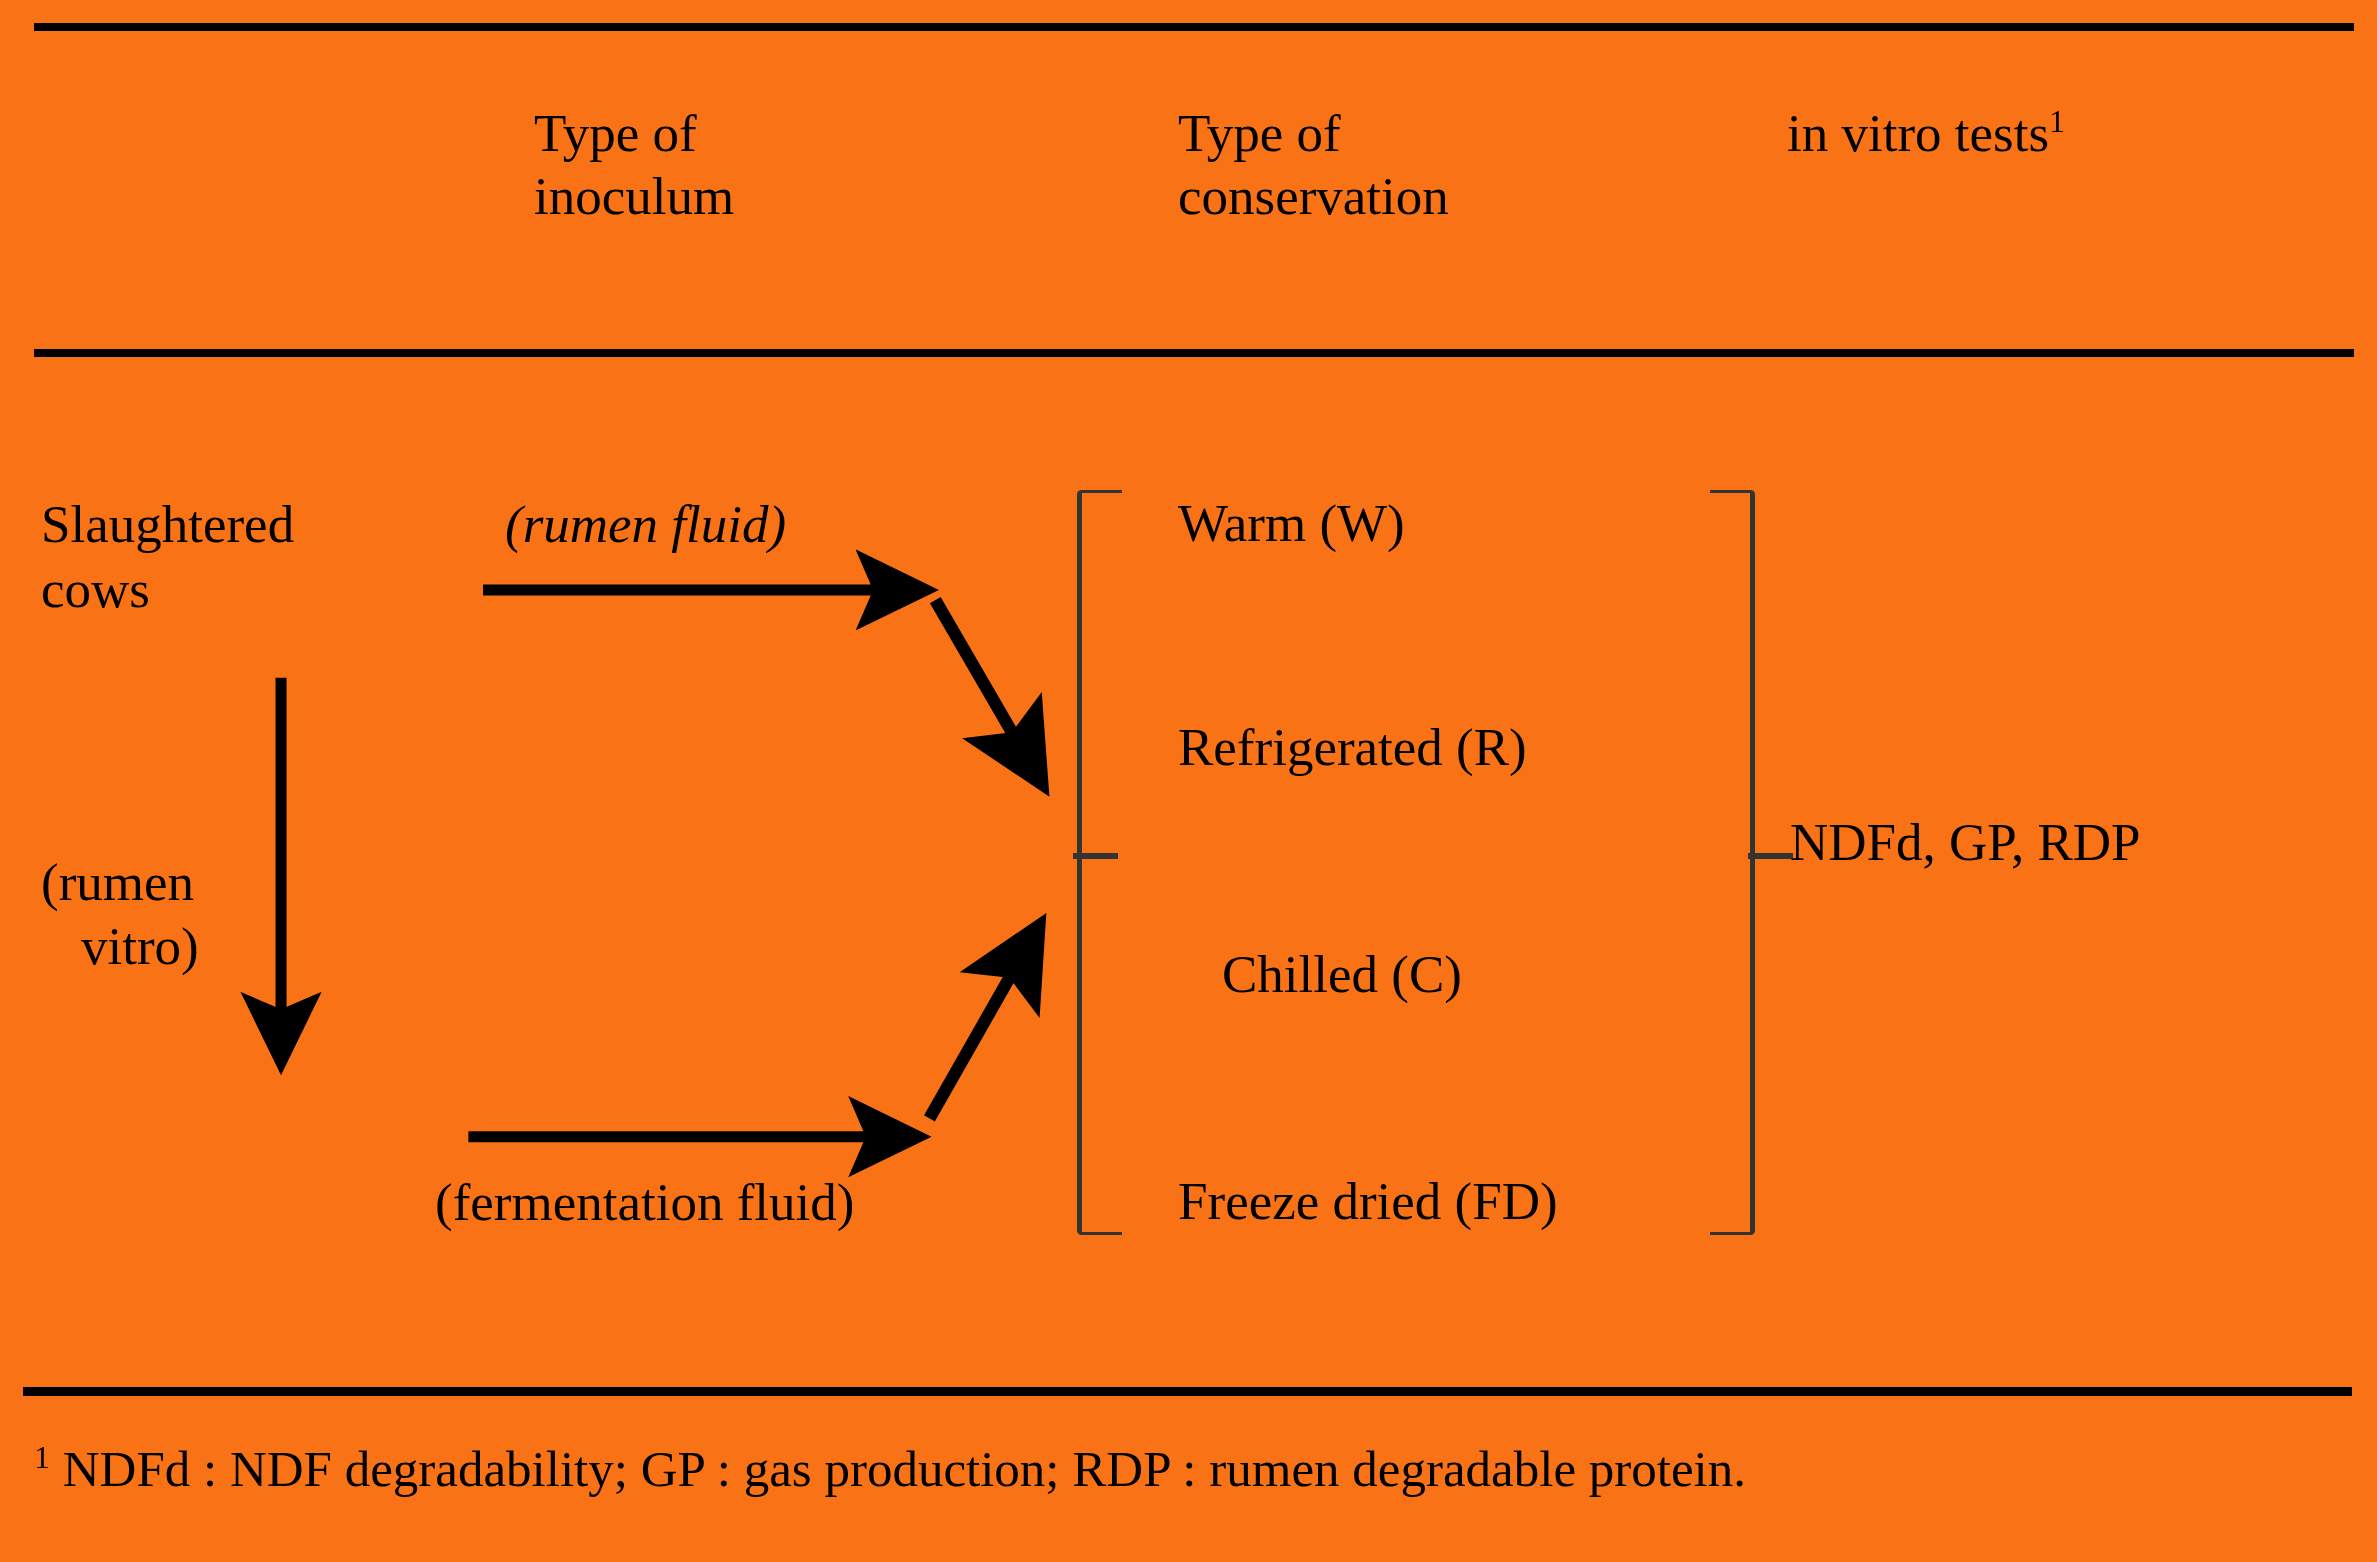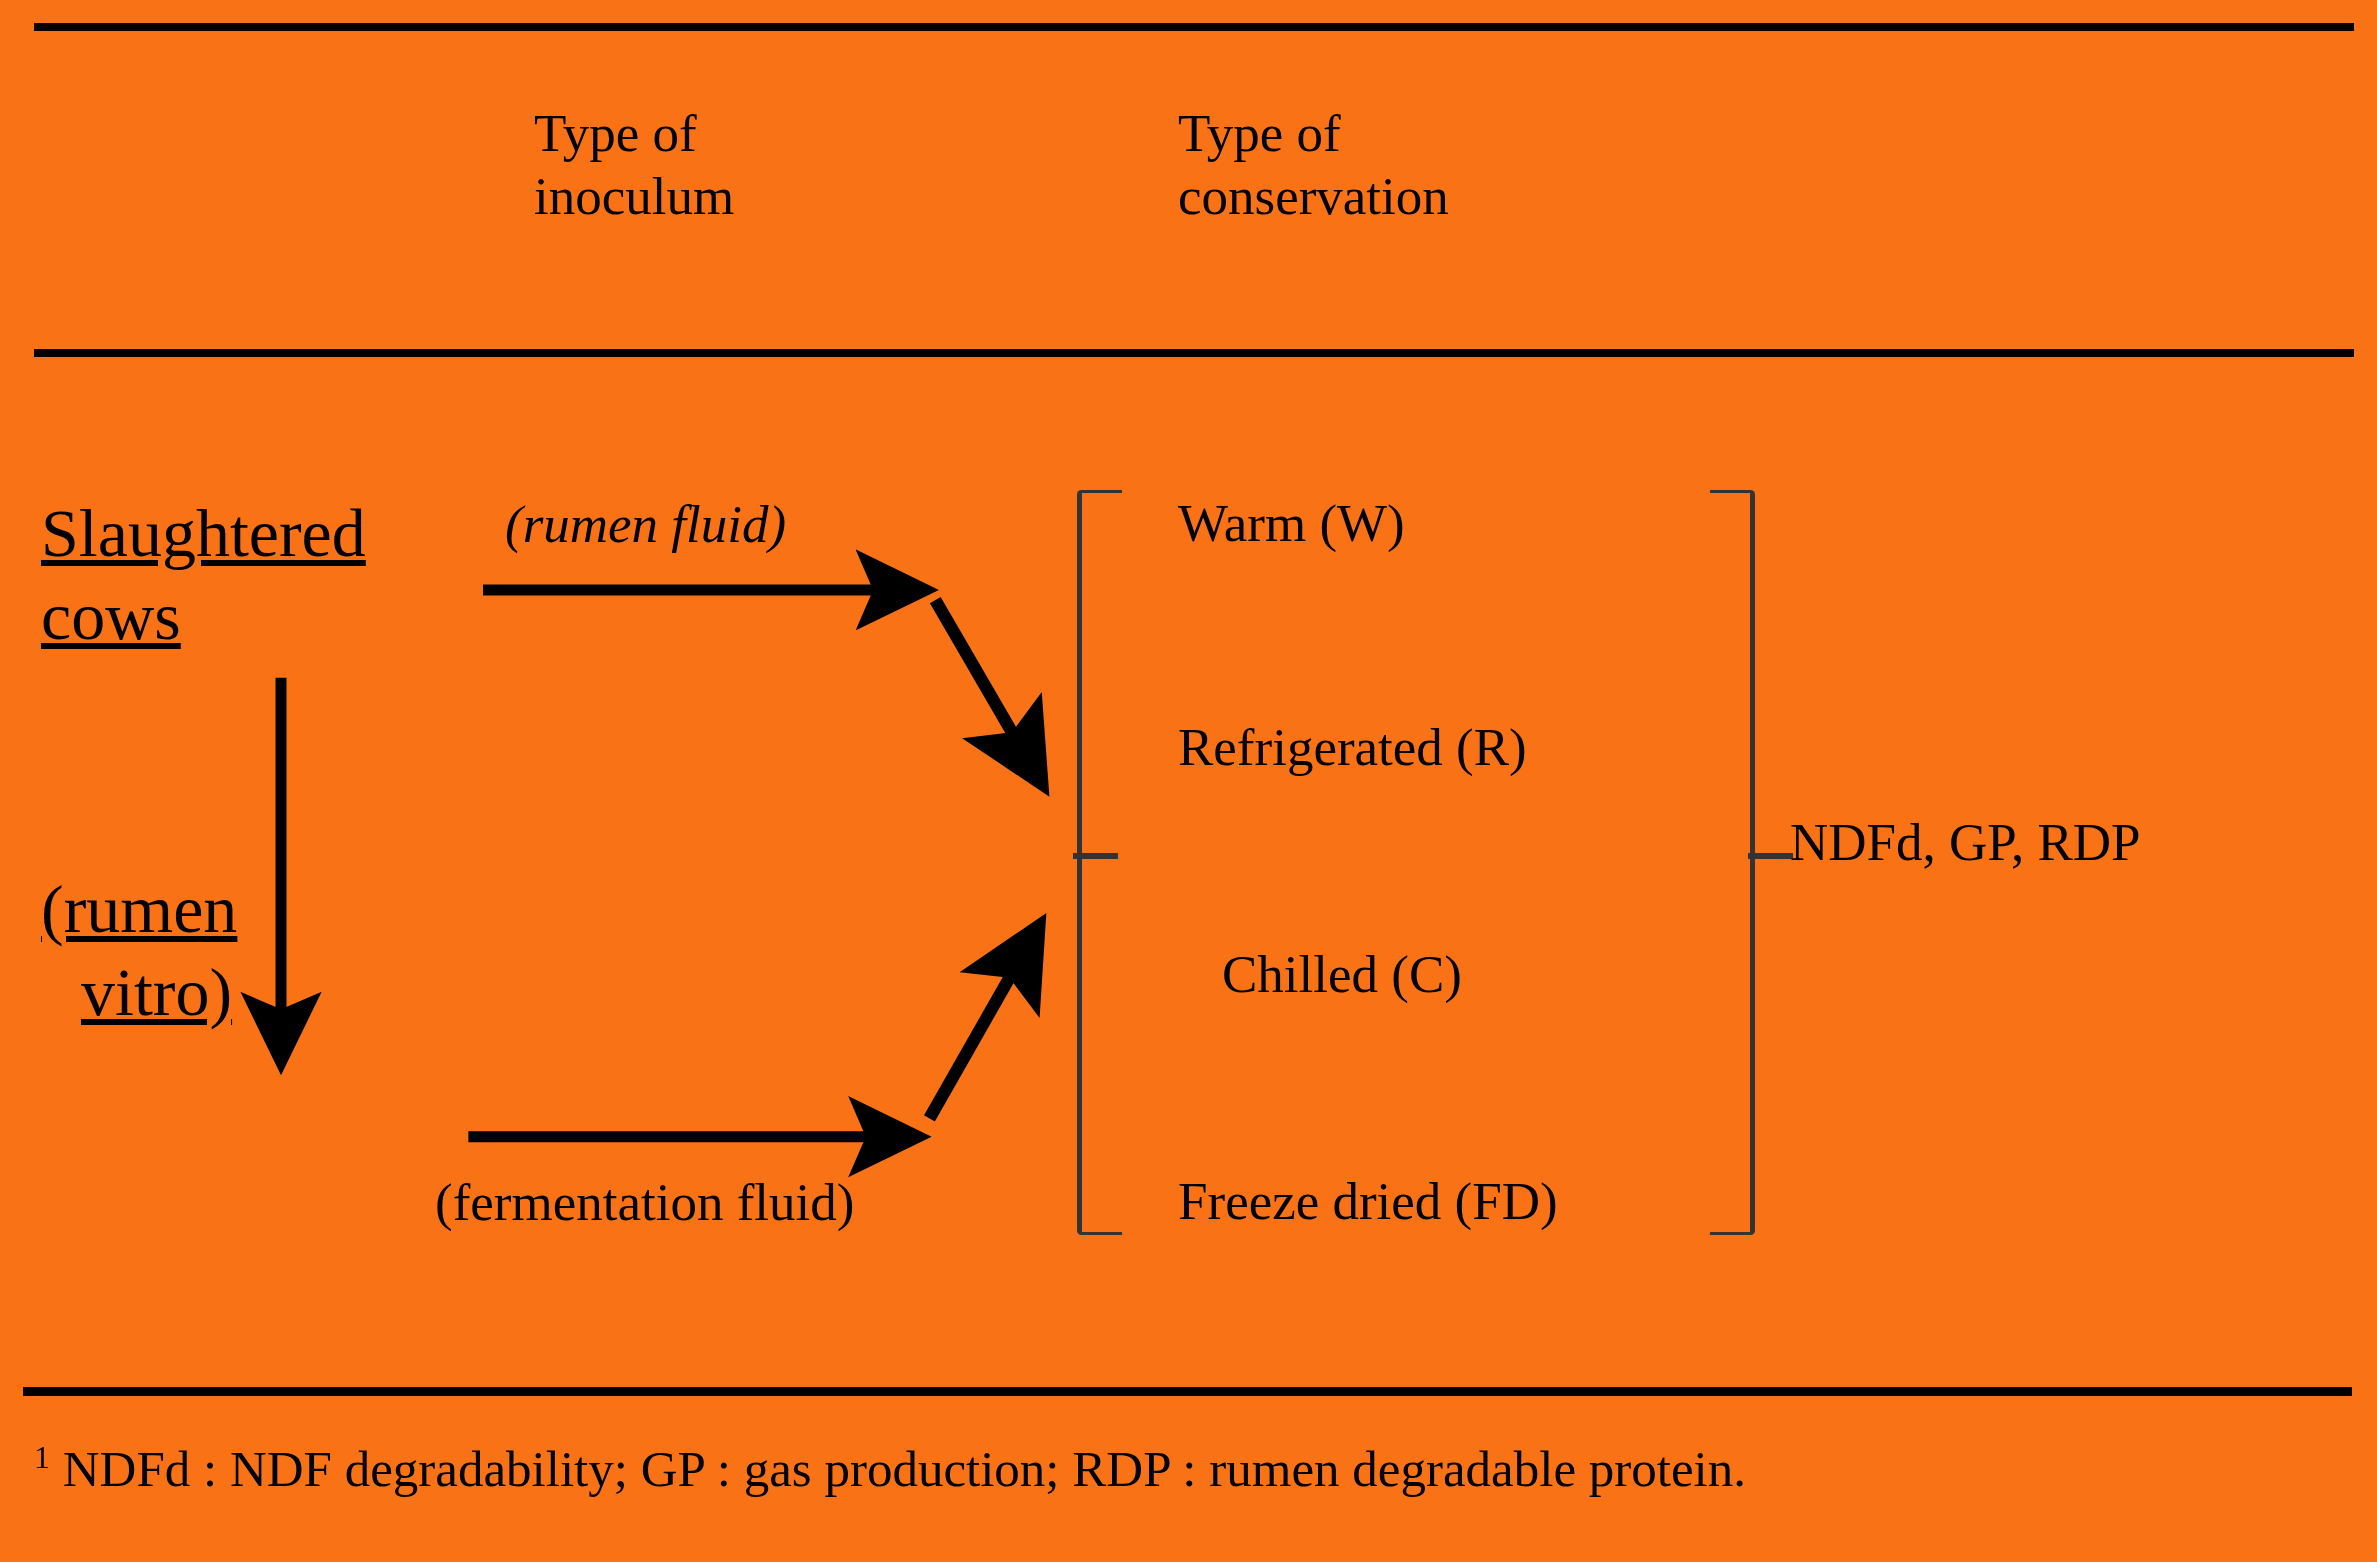--- a/index.html
+++ b/index.html
@@ -41,24 +41,23 @@
   .hdr-tests        { left: 1787px; top: 102px; }
   .sup {
     font-size: 32px;
     vertical-align: super;
     line-height: 0;
   }
 
   
   .txt {
     position: absolute;
-    font-size: 68px;
+    font-size: 53px;
     line-height: 1.22;
     white-space: pre-line;
-    text-decoration: underline;
   }
   .txt-slaughtered { left: 41px;  top: 492px;  width: 381px; }
   .txt-rumenfluid  { left: 41px;  top: 785px; width: 307px; text-indent: 0; }
   .txt-fermenter   { left: 41px;  top: 1091px; width: 410px; }
 
   .txt-rumenfluid .l2 { display: block; padding-left: 40px; }
 
   .lbl {
     position: absolute;
     font-size: 53px;
@@ -143,20 +142,23 @@
   <div class="hdr hdr-inoculum">
     <div>Type of</div>
     <div>inoculum</div>
   </div>
 
   <div class="hdr hdr-conservation">
     <div>Type of</div>
     <div>conservation</div>
   </div>
 
+  <div class="hdr hdr-tests">
+    <span>in vitro tests</span><span class="sup">1</span>
+  </div>
 
   <div class="txt txt-slaughtered">Slaughtered
 cows</div>
 
   <div class="txt txt-rumenfluid">
     <span>(rumen</span>
     <span class="l2">vitro)</span>
   </div>
 
 

